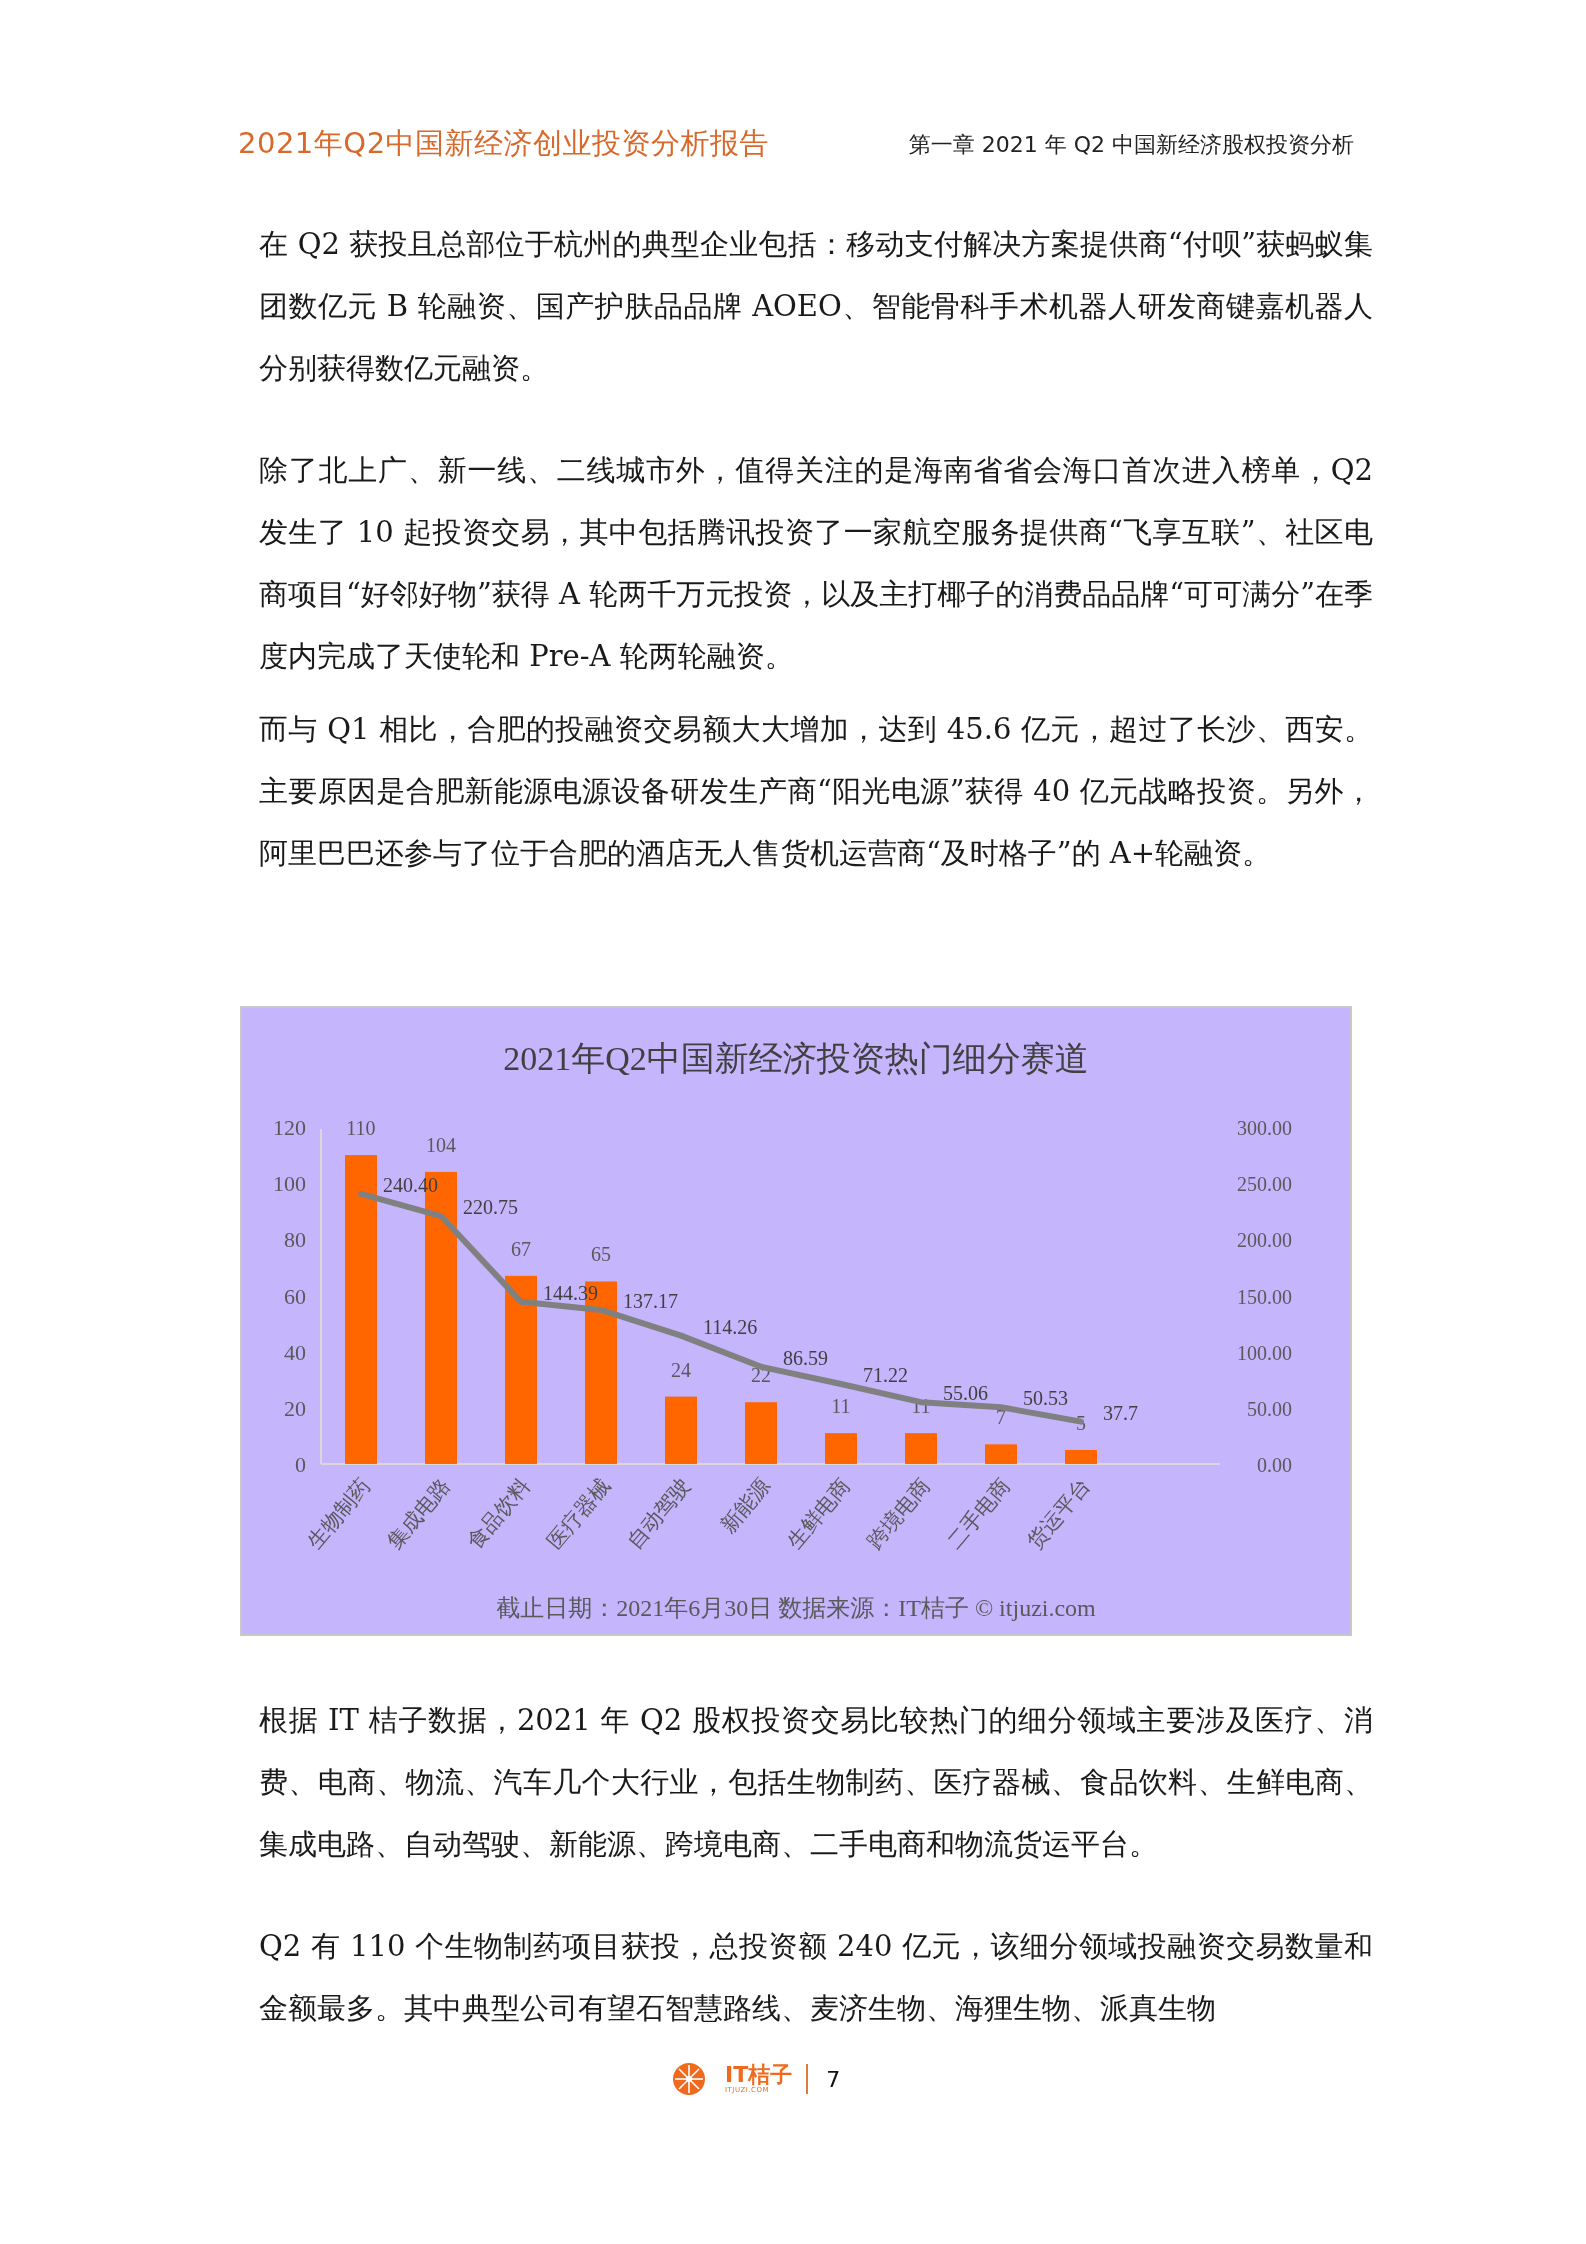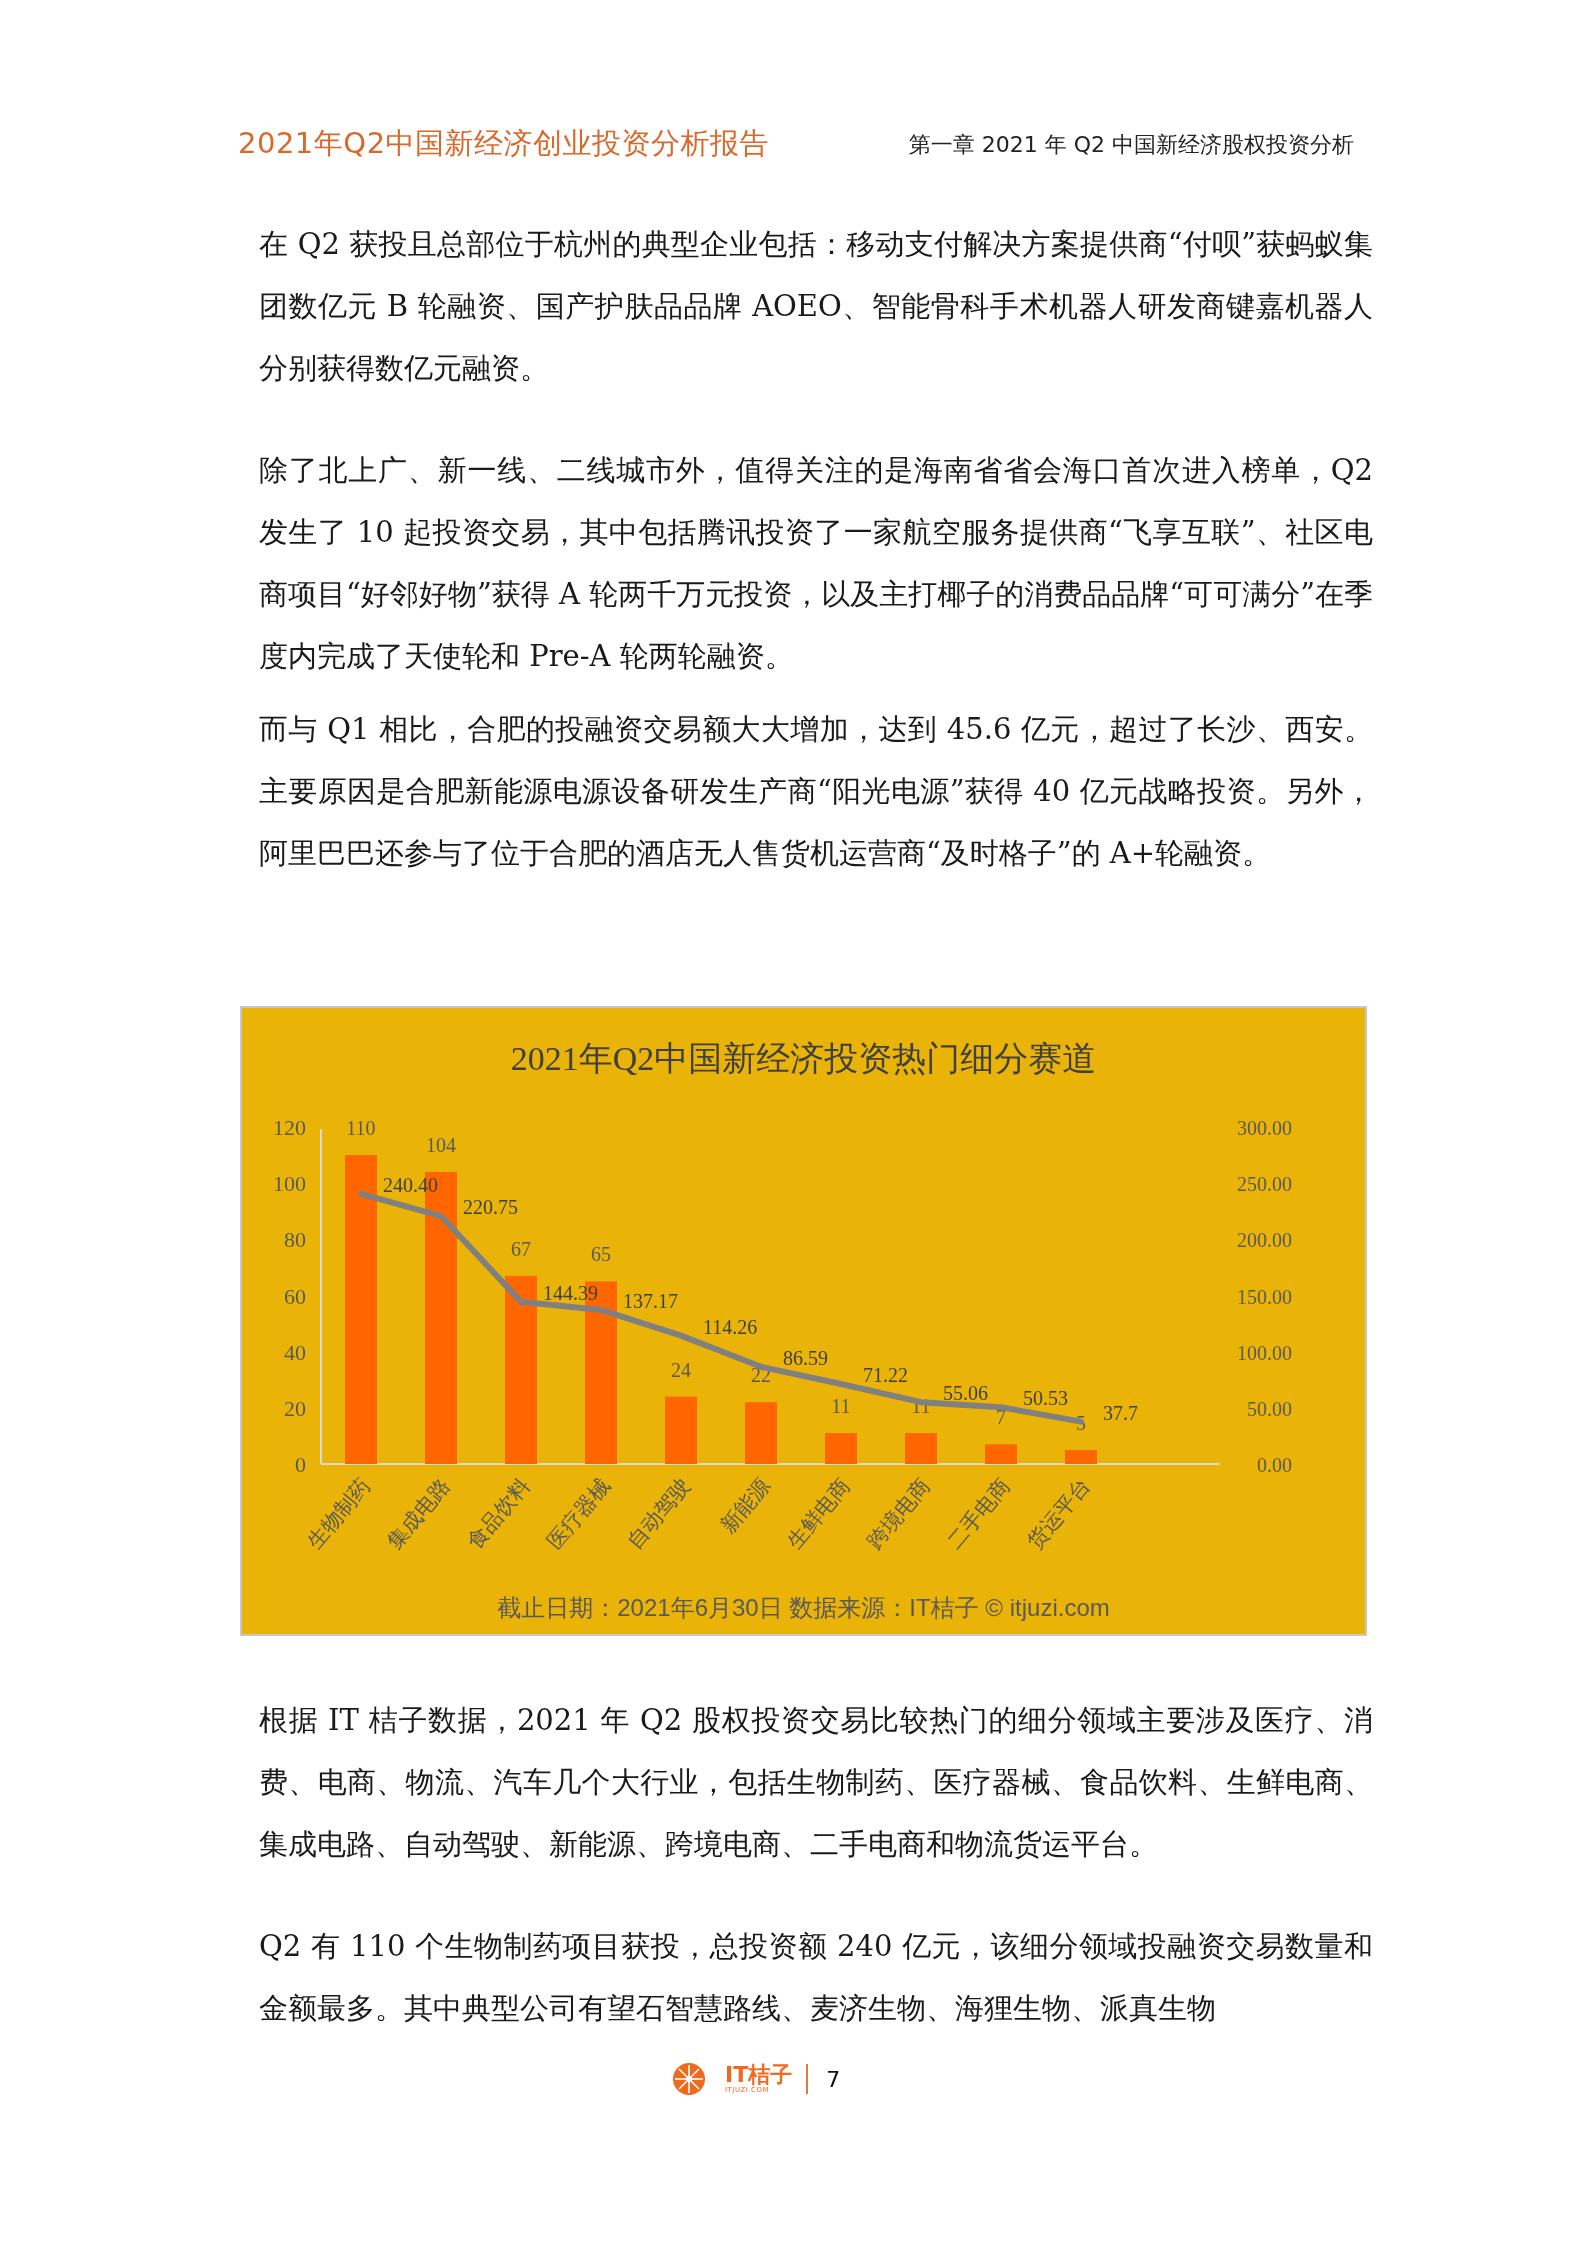--- a/index.html
+++ b/index.html
@@ -5,31 +5,31 @@
   html, body { margin:0; padding:0; background:#ffffff; }
   body { width:1586px; height:2244px; position:relative; overflow:hidden;
          font-family:"DejaVu Serif","Liberation Serif",serif; color:#1a1a1a; }
   .hdr-left { position:absolute; left:238px; top:124px; font-family:"DejaVu Sans","Liberation Sans",sans-serif;
               font-size:29px; color:#d9692b; letter-spacing:0.5px; }
   .hdr-right { position:absolute; right:232px; top:130px; font-family:"DejaVu Sans","Liberation Sans",sans-serif;
                font-size:22px; color:#222; }
   .para { position:absolute; left:242px; width:1114px; font-size:29px; line-height:62px;
           text-align:justify; color:#1a1a1a; margin:17px; }
   .chart-box { position:absolute; left:240px; top:1006px; width:1108px; height:626px;
-               border:2px solid #c8c8c8; background:#eab308;padding-left:15px; }
+               border:2px solid #c8c8c8; background:#c4b5fd; }
   .chart-title { position:absolute; left:0; width:100%; top:28px; text-align:center;
                  font-size:34px; color:#404040; font-family:"Liberation Serif","DejaVu Serif",serif; }
   .legend { position:absolute; top:98px; left:0; width:100%; text-align:center; font-size:25px; color:#595959;
             font-family:"DejaVu Sans","Liberation Sans",sans-serif; }
   .legend-item { display:inline-flex; align-items:center; margin:0 6px; }
   .sw-bar { display:inline-block; width:48px; height:18px; background:#ff6600; margin-right:10px; }
   .sw-line { display:inline-block; width:46px; height:5px; background:#808080; margin-right:8px; border-radius:2px; }
   .chart-svg { position:absolute; left:0; top:0; }
   .chart-footer { position:absolute; left:0; width:100%; top:584px; text-align:center; font-size:24px; color:#595959;
-                  font-family:Liberation Sans, sans-serif; }
+                  font-family:Liberation Serif, serif; }
   .footer-logo { position:absolute; left:672px; top:2062px; display:flex; align-items:center; }
   .logo-text { font-family:"DejaVu Sans","Liberation Sans",sans-serif; color:#f06a1e; font-size:22px; font-weight:bold; line-height:22px; }
   .logo-sub { font-family:"DejaVu Sans","Liberation Sans",sans-serif; color:#f06a1e; font-size:7px; letter-spacing:0.5px; }
   .logo-sep { width:2px; height:30px; background:#e07a3a; margin:0 18px 0 14px; }
   .page-num { font-family:"DejaVu Sans","Liberation Sans",sans-serif; font-size:22px; color:#111; }
 </style>
 </head>
 <body>
 
 <div class="hdr-left">2021年Q2中国新经济创业投资分析报告</div>

